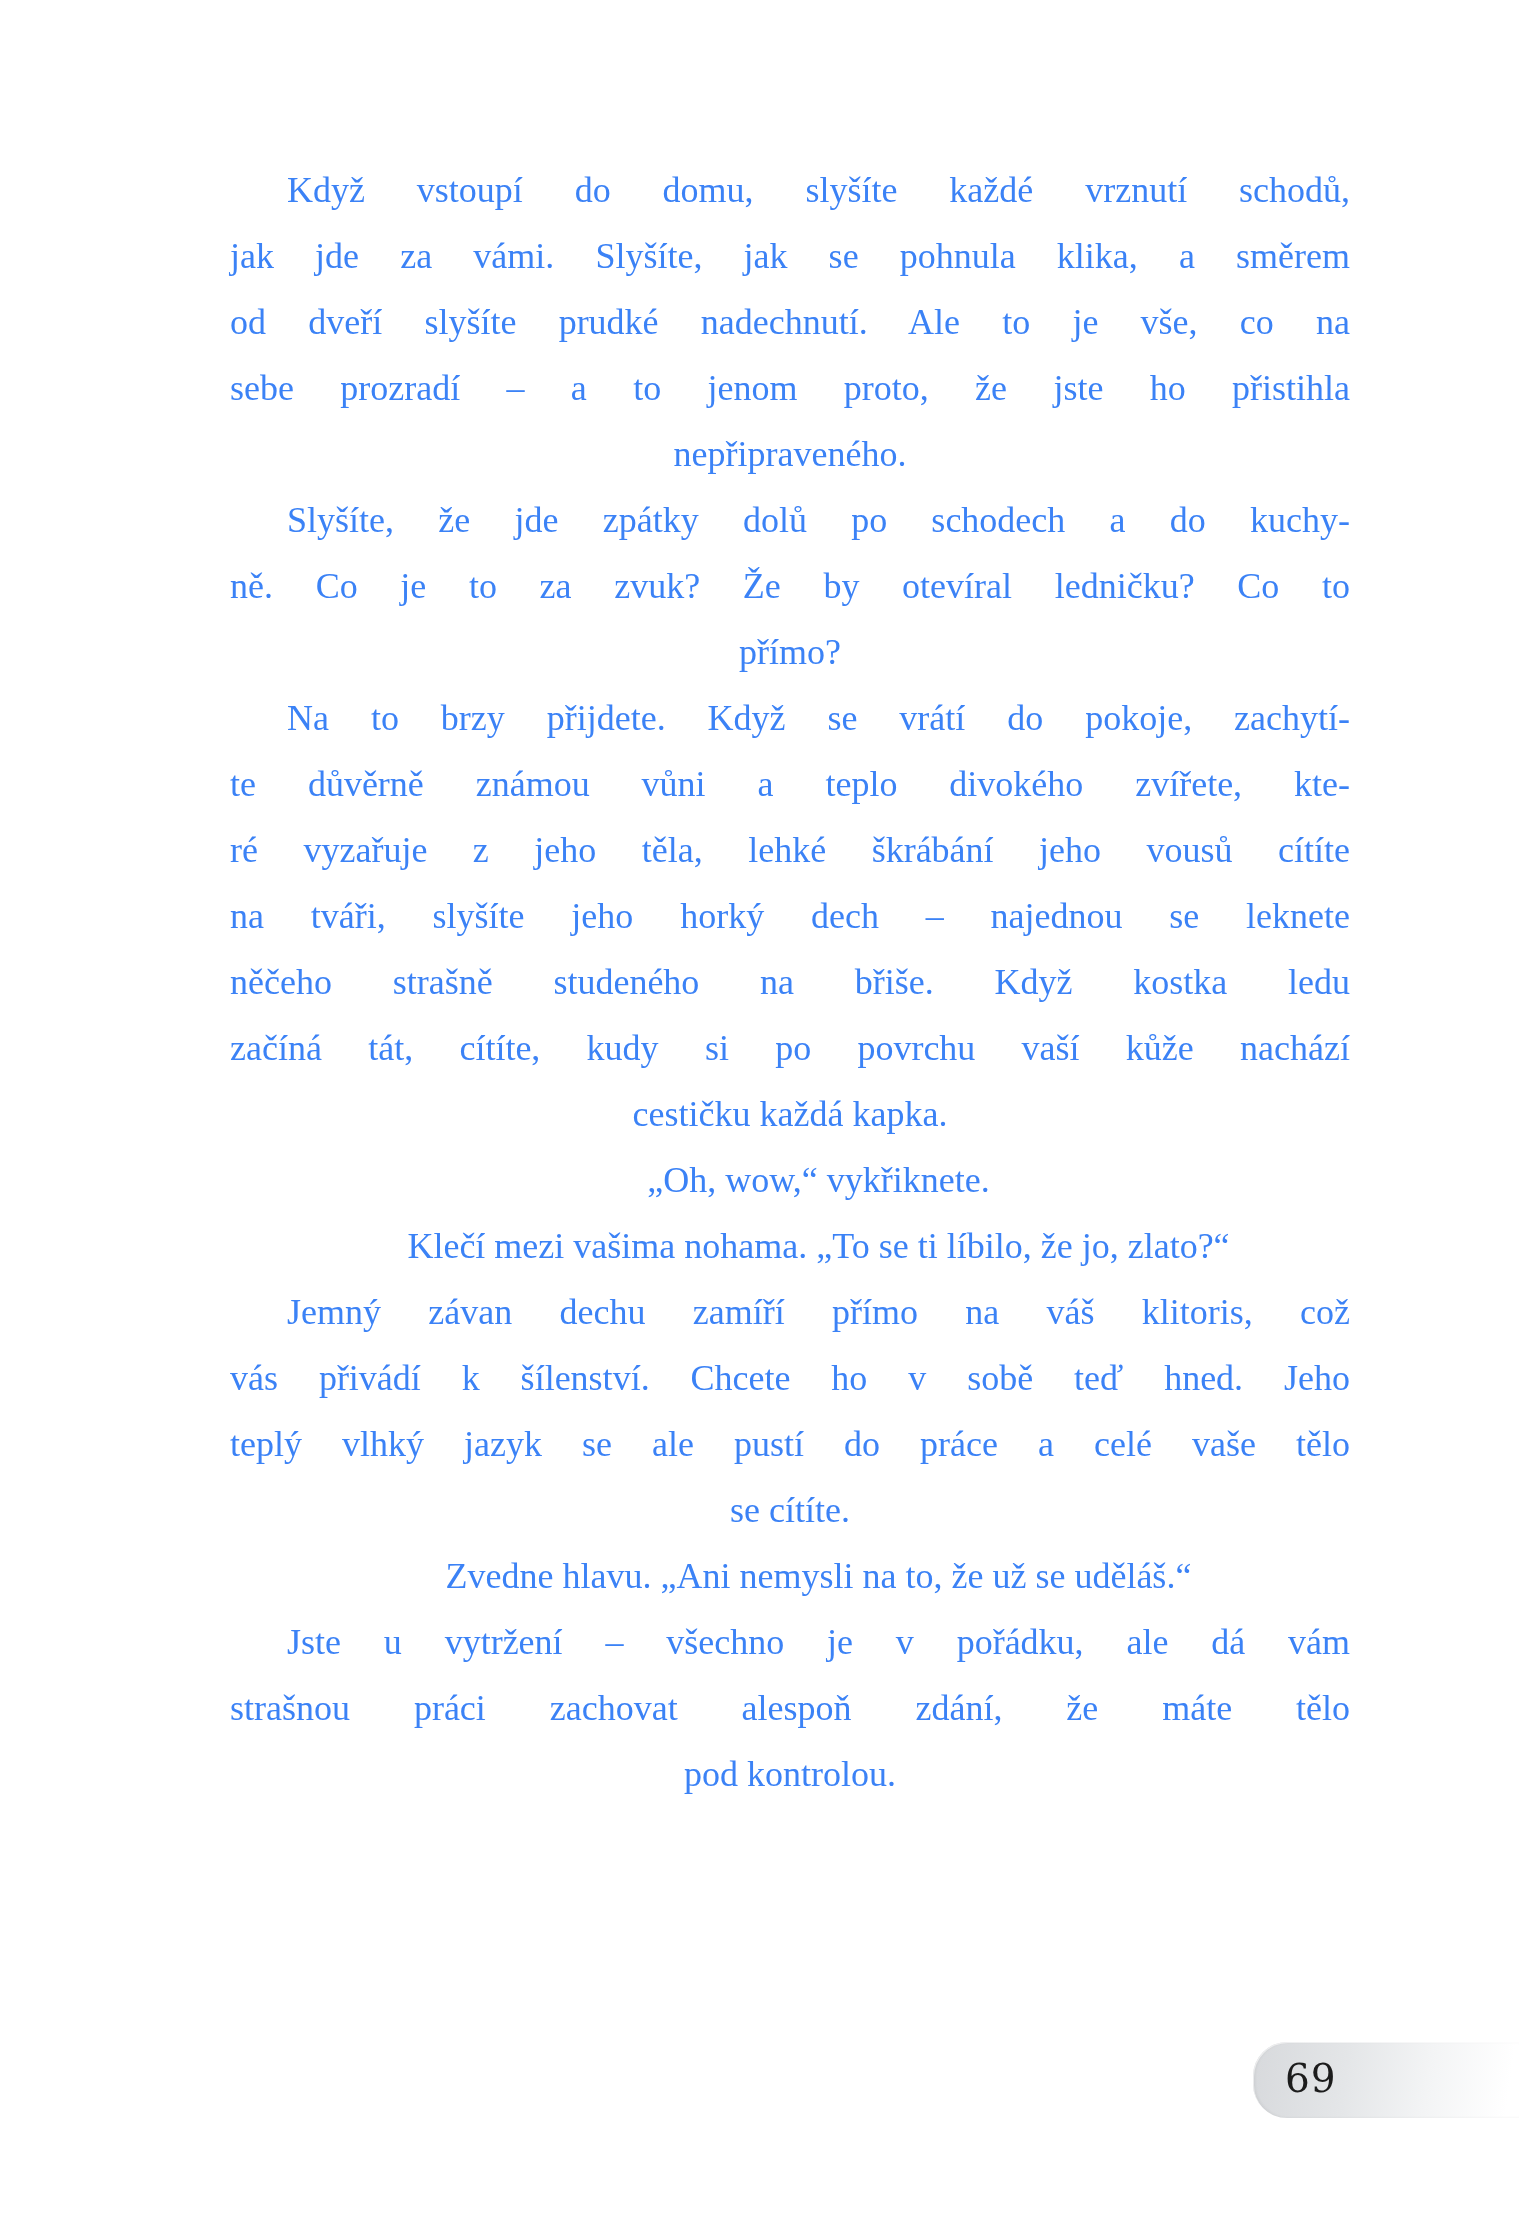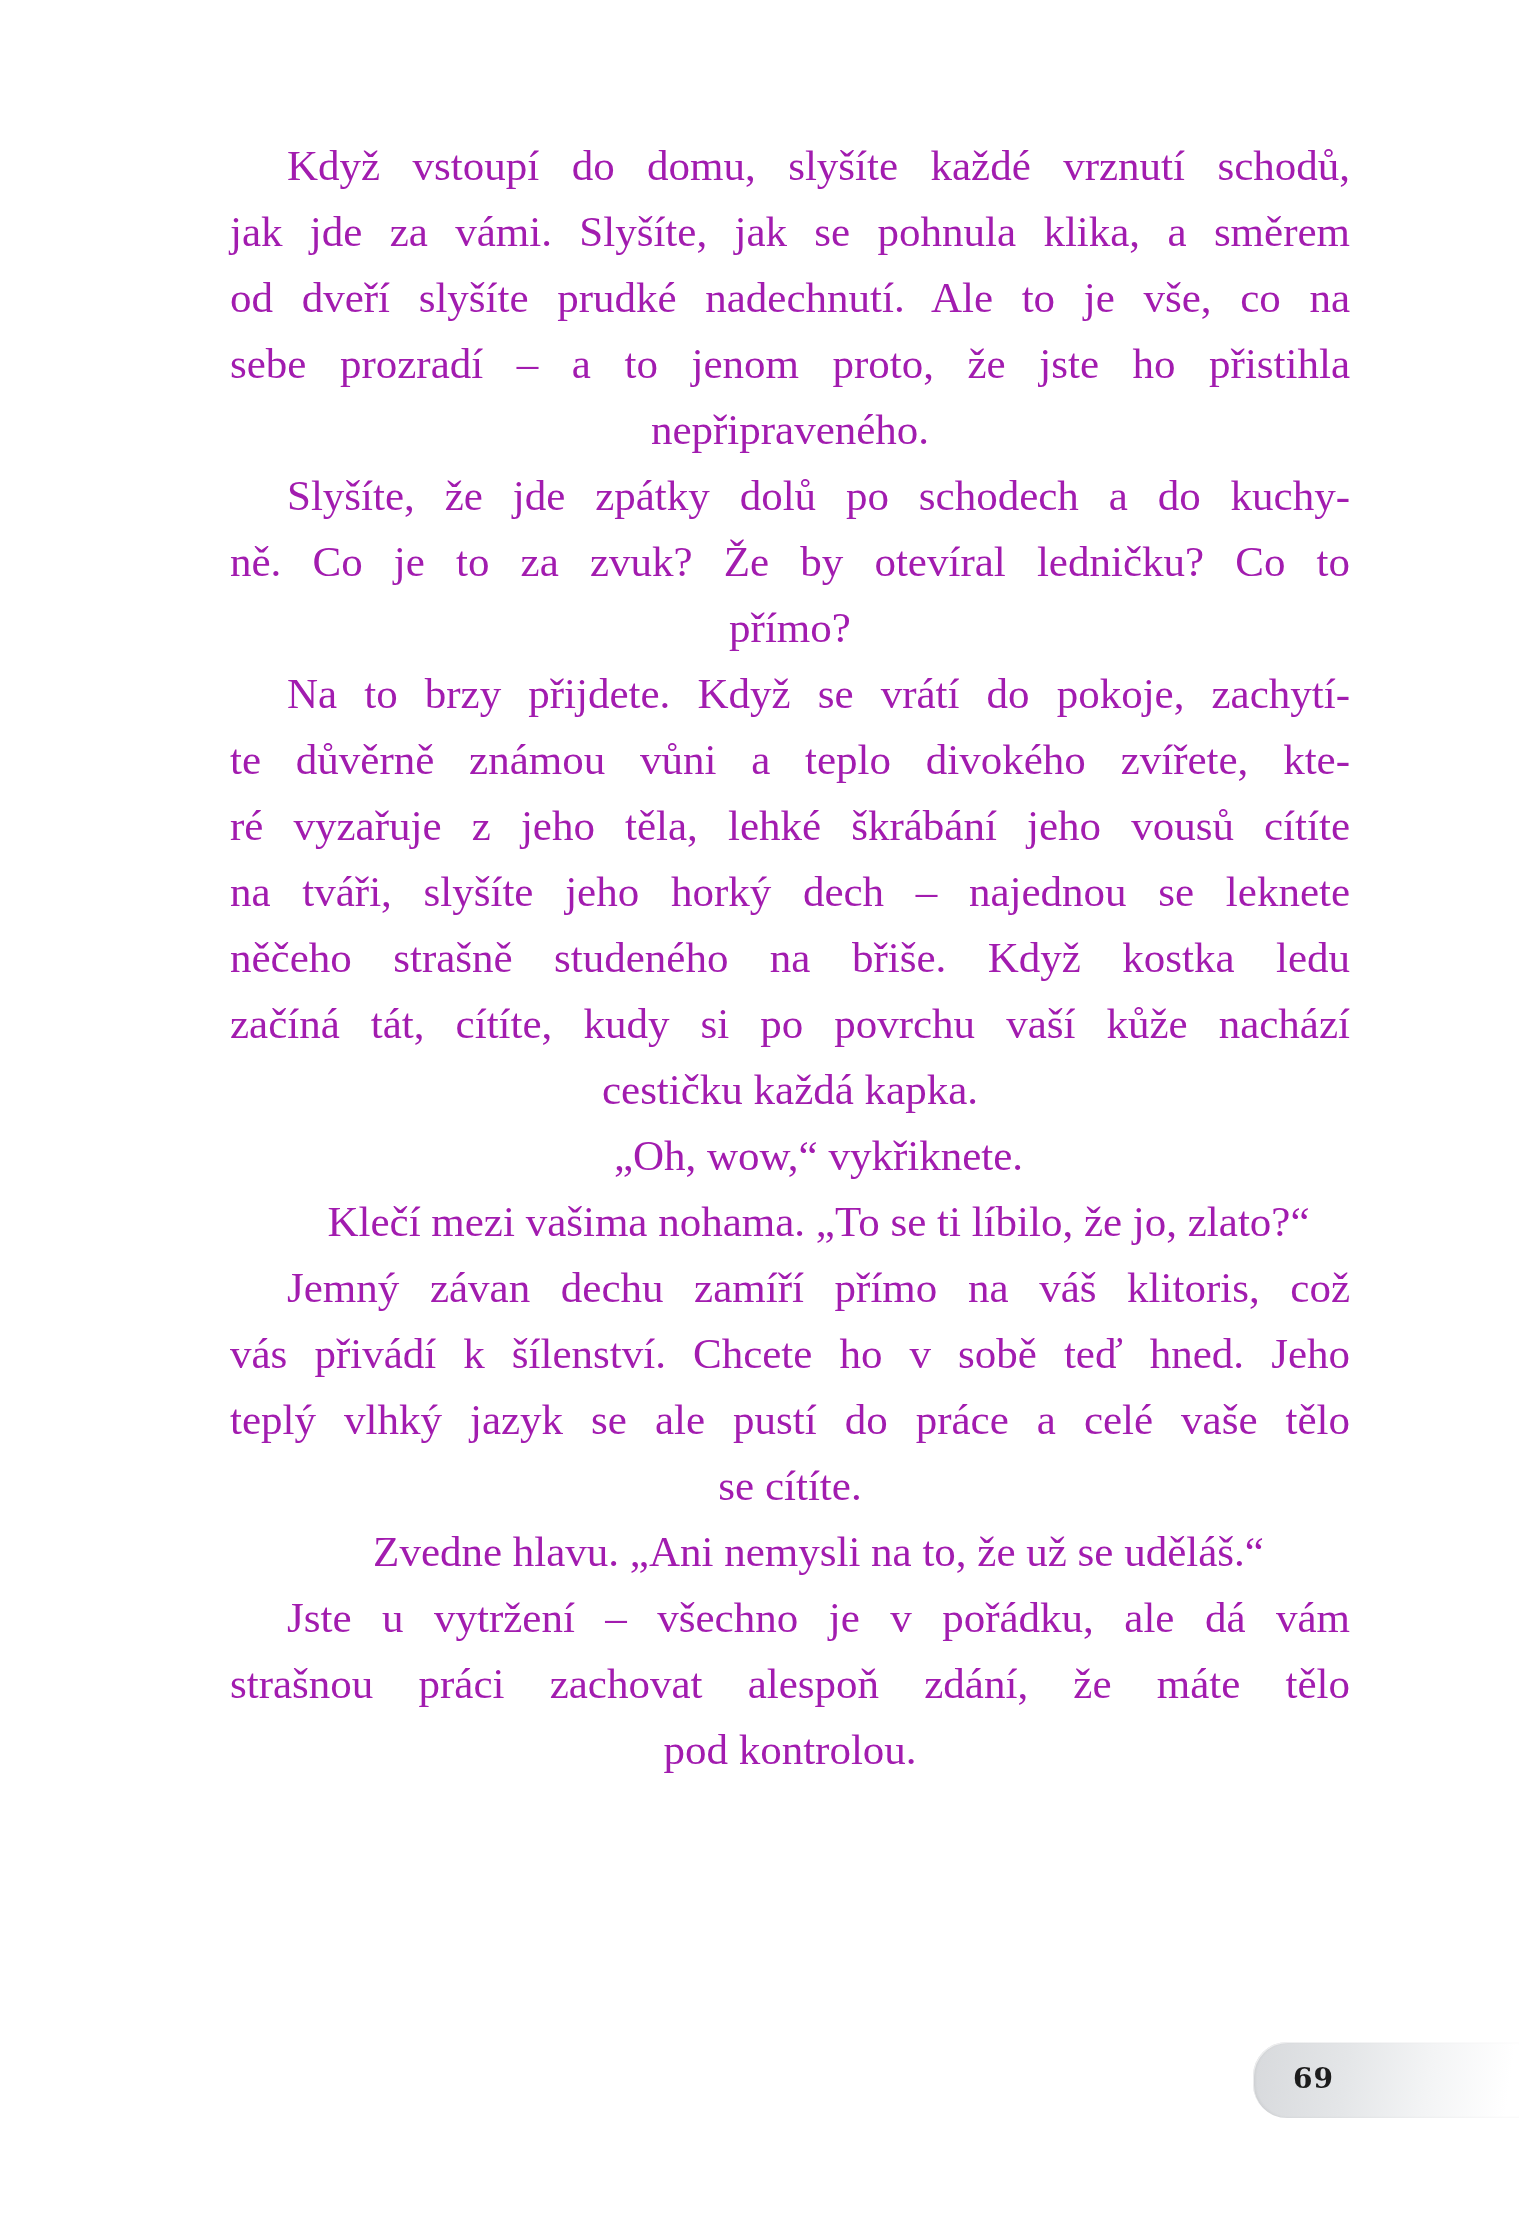--- a/index.html
+++ b/index.html
@@ -11,24 +11,24 @@
     position: relative;
     width: 1519px;
     height: 2220px;
     background: #ffffff;
     overflow: hidden;
     font-family: "Liberation Serif", "DejaVu Serif", serif;
   }
   .text-block {
     position: absolute;
     left: 230px;
-    top: 133px;
+    top: 157px;
     width: 1120px;
-    color: #a21caf;
-    font-size: 43px;
+    color: #3b82f6;
+    font-size: 36px;
     line-height: 66px;
   }
   .line {
     white-space: nowrap;
     text-align: center;
   }
   
   .line.j {
     text-align: justify;
     text-align-last: justify;
@@ -42,29 +42,28 @@
     right: 0;
     width: 266px;
     height: 76px;
     border-top-left-radius: 34px;
     border-bottom-left-radius: 34px;
     background: linear-gradient(98deg, #d7d9dc 0%, #e4e6e8 35%, #f3f4f5 65%, #ffffff 95%);
     box-shadow: inset 1px 1px 0 rgba(255,255,255,0.6), inset 2px 0 3px rgba(0,0,0,0.06);
   }
   .page-number {
     position: absolute;
-    left: 40px;
+    left: 32px;
     top: 50%;
     transform: translateY(-54%);
-    font-size: 28px;
+    font-size: 39px;
     color: #1c1c1c;
     font-family: "DejaVu Serif", "Liberation Serif", serif;
     font-feature-settings: "onum";
     letter-spacing: 1px;
-    font-weight: bold;
   }
 </style>
 </head>
 <body>
 
 <div class="page">
 
   <div class="text-block">
       <div class="line indent j">Když vstoupí do domu, slyšíte každé vrznutí schodů,</div>
       <div class="line j">jak jde za vámi. Slyšíte, jak se pohnula klika, a směrem</div>

